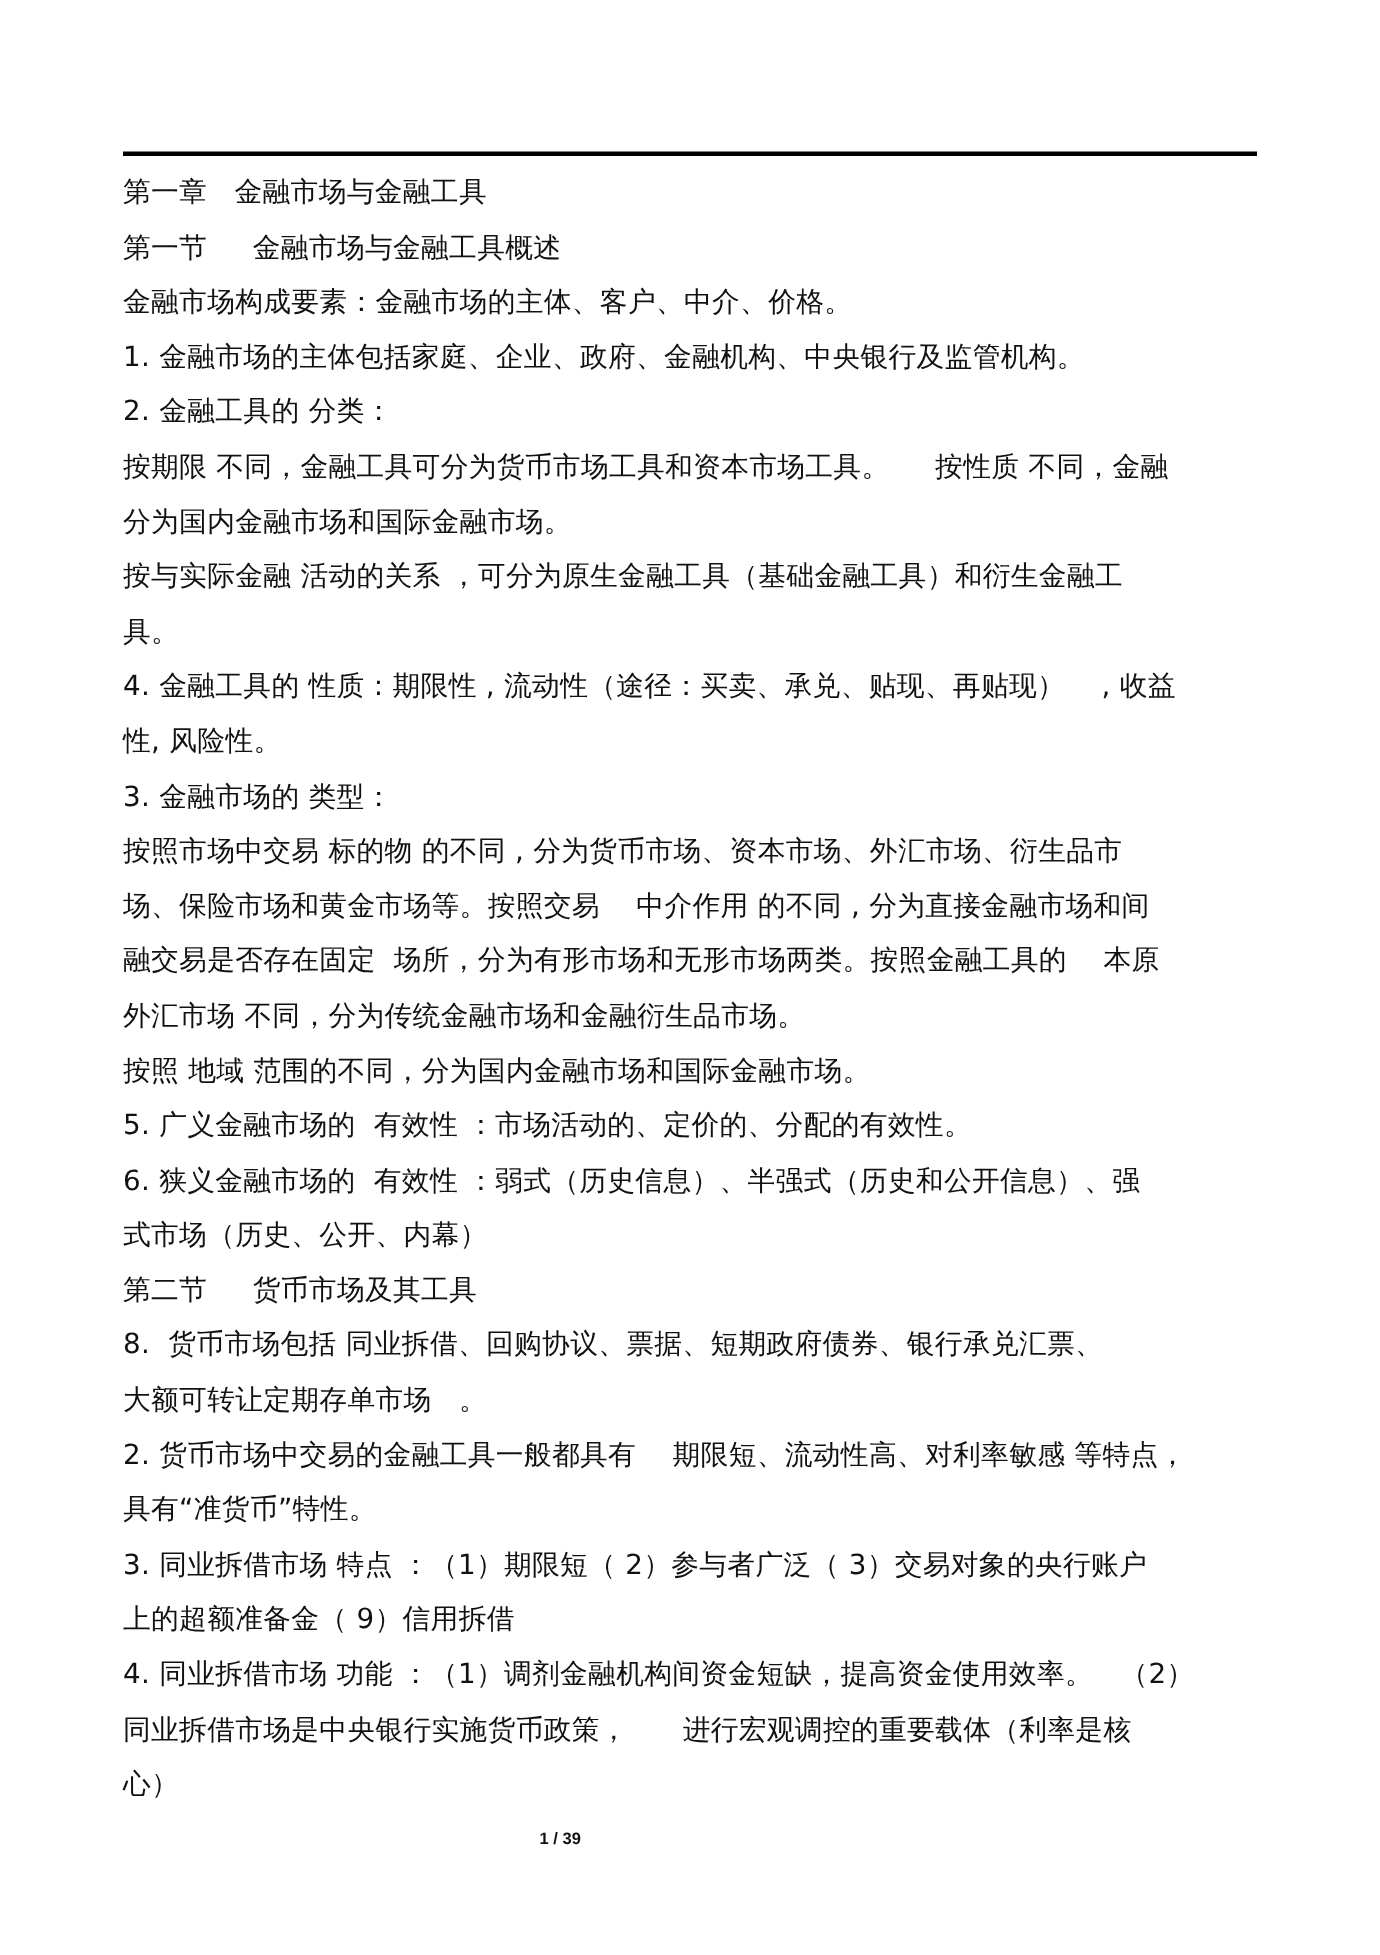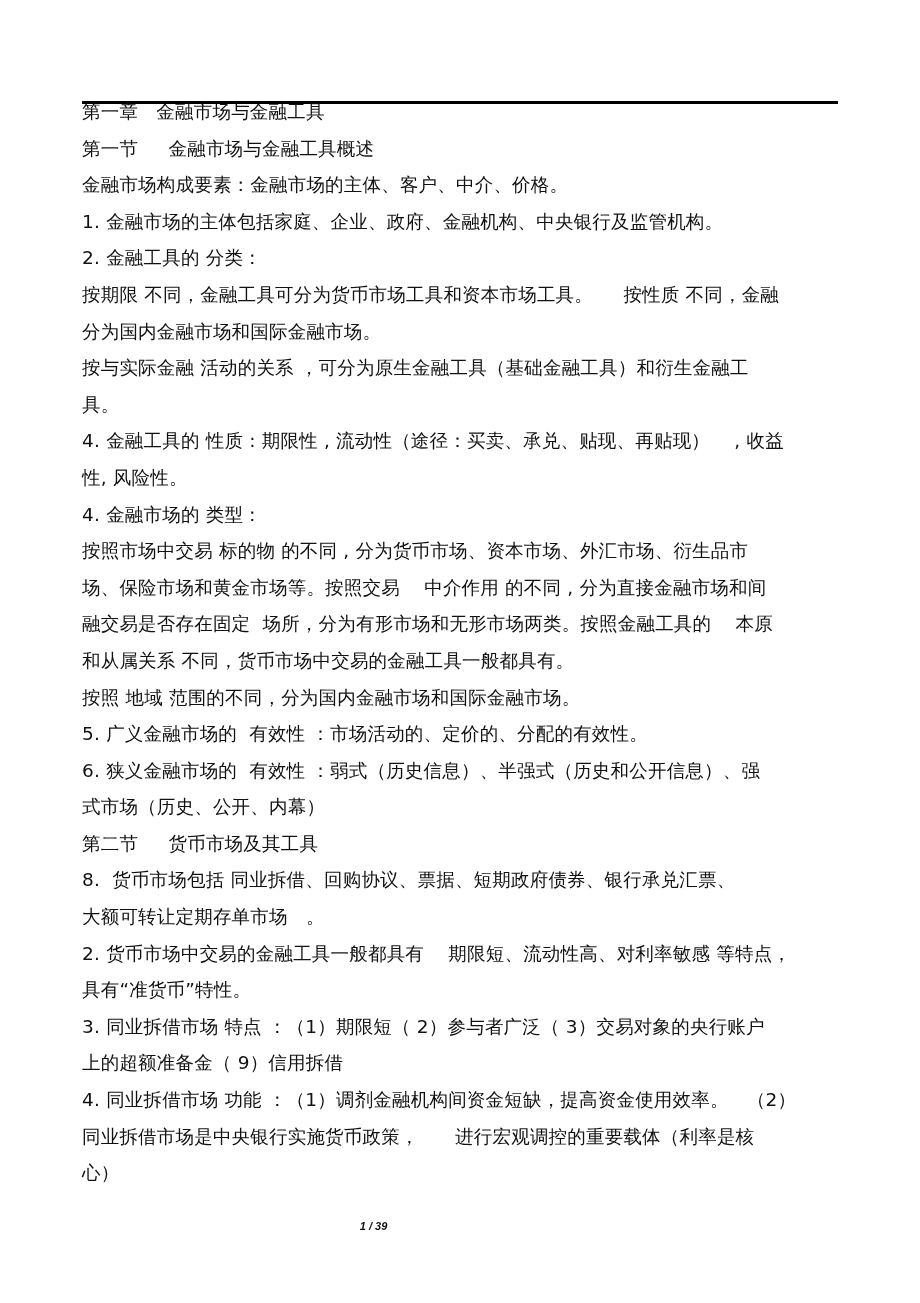--- a/index.html
+++ b/index.html
@@ -1,45 +1,45 @@
 <!DOCTYPE html>
 <html><head>
 <meta charset="utf-8">
 <style>
   html, body { margin: 0; padding: 0; background: #ffffff; }
   body { width: 920px; height: 1303px; position: relative; overflow: hidden;
          font-family: "DejaVu Sans", "Liberation Sans", sans-serif; color: #111; }
   .rule { position: absolute; left: 82px; top: 101px; width: 756px; height: 3px; background: #000; }
-  .content { position: absolute; left: 82px; top: 94px; width: 760px; }
+  .content { position: absolute; left: 82px; top: 111px; width: 760px; }
   .line { font-size: 18.5px; line-height: 36.6px; height: 36.6px; white-space: pre; letter-spacing: 0.2px; }
   .footer { position: absolute; top: 1220px; left: 0; width: 747px; text-align: center;
-            font-size: 11px; font-weight: bold; font-family: "Liberation Sans", sans-serif; font-style: italic; }
+            font-size: 11px; font-weight: bold; font-family: "Liberation Sans", sans-serif; }
 </style>
 </head>
 <body>
 
 <div class="rule"></div>
 
 <div class="content">
   <div class="line">第一章   金融市场与金融工具</div>
   <div class="line">第一节     金融市场与金融工具概述</div>
   <div class="line">金融市场构成要素：金融市场的主体、客户、中介、价格。</div>
   <div class="line">1. 金融市场的主体包括家庭、企业、政府、金融机构、中央银行及监管机构。</div>
   <div class="line">2. 金融工具的 分类：</div>
   <div class="line">按期限 不同，金融工具可分为货币市场工具和资本市场工具。     按性质 不同，金融</div>
   <div class="line">分为国内金融市场和国际金融市场。</div>
   <div class="line">按与实际金融 活动的关系 ，可分为原生金融工具（基础金融工具）和衍生金融工</div>
   <div class="line">具。</div>
   <div class="line">4. 金融工具的 性质 : 期限性 , 流动性（途径：买卖、承兑、贴现、再贴现）    , 收益</div>
   <div class="line">性, 风险性。</div>
-  <div class="line">4. 金融市场的 类型：</div>
+  <div class="line">3. 金融市场的 类型：</div>
   <div class="line">按照市场中交易 标的物 的不同 , 分为货币市场、资本市场、外汇市场、衍生品市</div>
   <div class="line">场、保险市场和黄金市场等。按照交易    中介作用 的不同 , 分为直接金融市场和间</div>
   <div class="line">融交易是否存在固定  场所，分为有形市场和无形市场两类。按照金融工具的    本原</div>
-  <div class="line">和从属关系 不同，货币市场中交易的金融工具一般都具有。</div>
+  <div class="line">外汇市场 不同，分为传统金融市场和金融衍生品市场。</div>
   <div class="line">按照 地域 范围的不同，分为国内金融市场和国际金融市场。</div>
   <div class="line">5. 广义金融市场的  有效性 ：市场活动的、定价的、分配的有效性。</div>
   <div class="line">6. 狭义金融市场的  有效性 ：弱式（历史信息）、半强式（历史和公开信息）、强</div>
   <div class="line">式市场（历史、公开、内幕）</div>
   <div class="line">第二节     货币市场及其工具</div>
   <div class="line">8.  货币市场包括 同业拆借、回购协议、票据、短期政府债券、银行承兑汇票、</div>
   <div class="line">大额可转让定期存单市场   。</div>
   <div class="line">2. 货币市场中交易的金融工具一般都具有    期限短、流动性高、对利率敏感 等特点，</div>
   <div class="line">具有“准货币”特性。</div>
   <div class="line">3. 同业拆借市场 特点 ：（1）期限短（ 2）参与者广泛（ 3）交易对象的央行账户</div>

